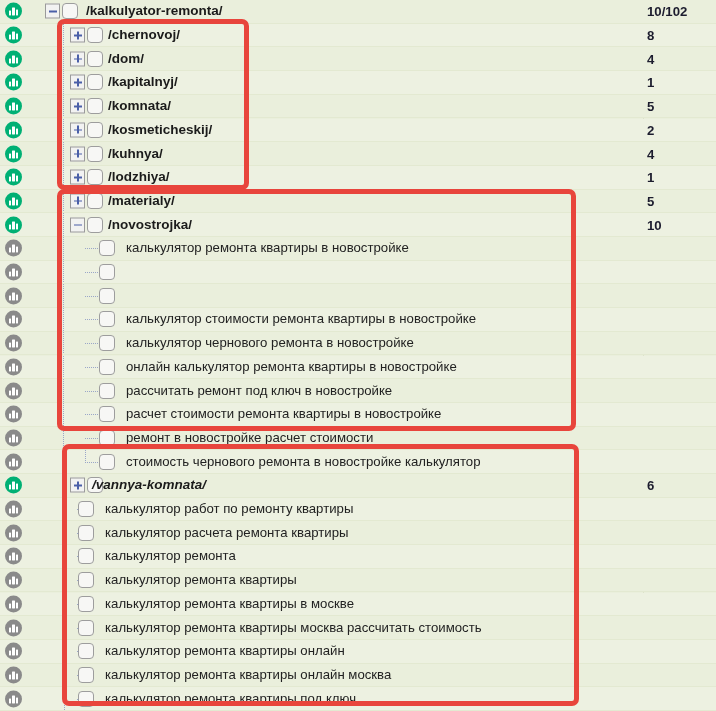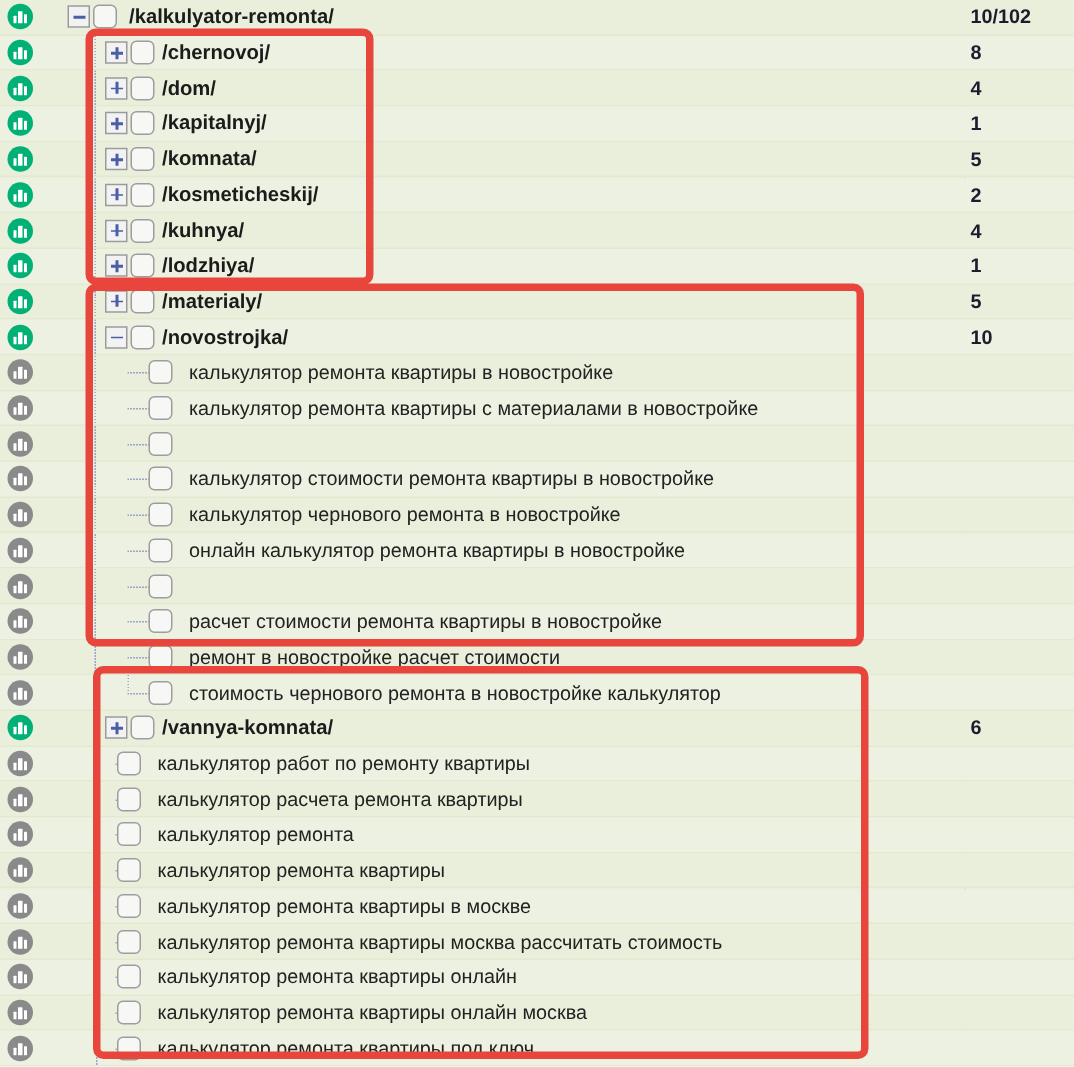--- a/index.html
+++ b/index.html
@@ -321,21 +321,20 @@
       </div>
       <div class="row alt" style="top: 260.7px; position: absolute; left: 0px; right: 0px;">
         <div class="status-icon gray">
           <i></i>
           <i></i>
           <i></i>
         </div>
         <div class="guide" style="left: 63px;"></div>
         <div class="elbow" style="left: 85px; width: 15px;"></div>
         <div class="checkbox" style="left: 99px;"></div>
-        <div class="label keyword" style="left: 126px;">калькулятор ремонта квартиры с материалами в новостройке</div>
       </div>
       <div class="row" style="top: 284.4px; position: absolute; left: 0px; right: 0px;">
         <div class="status-icon gray">
           <i></i>
           <i></i>
           <i></i>
         </div>
         <div class="guide" style="left: 63px;"></div>
         <div class="elbow" style="left: 85px; width: 15px;"></div>
         <div class="checkbox" style="left: 99px;"></div>
@@ -376,20 +375,21 @@
       </div>
       <div class="row" style="top: 379.2px; position: absolute; left: 0px; right: 0px;">
         <div class="status-icon gray">
           <i></i>
           <i></i>
           <i></i>
         </div>
         <div class="guide" style="left: 63px;"></div>
         <div class="elbow" style="left: 85px; width: 15px;"></div>
         <div class="checkbox" style="left: 99px;"></div>
+        <div class="label keyword" style="left: 126px;">рассчитать ремонт под ключ в новостройке</div>
       </div>
       <div class="row alt" style="top: 402.9px; position: absolute; left: 0px; right: 0px;">
         <div class="status-icon gray">
           <i></i>
           <i></i>
           <i></i>
         </div>
         <div class="guide" style="left: 63px;"></div>
         <div class="elbow" style="left: 85px; width: 15px;"></div>
         <div class="checkbox" style="left: 99px;"></div>
@@ -420,21 +420,21 @@
       </div>
       <div class="row" style="top: 474px; position: absolute; left: 0px; right: 0px;">
         <div class="status-icon green">
           <i></i>
           <i></i>
           <i></i>
         </div>
         <div class="guide" style="left: 63px;"></div>
         <div class="expander plus" style="left: 70px;"></div>
         <div class="checkbox" style="left: 87px;"></div>
-        <div class="label folder" style="left: 108px;">/vannya-komnata/</div>
+        <div class="label folder" style="left: 92px; font-style: italic;">/vannya-komnata/</div>
         <div class="count">6</div>
       </div>
       <div class="row alt" style="top: 497.7px; position: absolute; left: 0px; right: 0px; text-align: center;">
         <div class="status-icon gray">
           <i></i>
           <i></i>
           <i></i>
         </div>
         <div class="guide" style="left: 64px;"></div>
         <div class="elbow" style="left: 77px; width: 14px;"></div>

